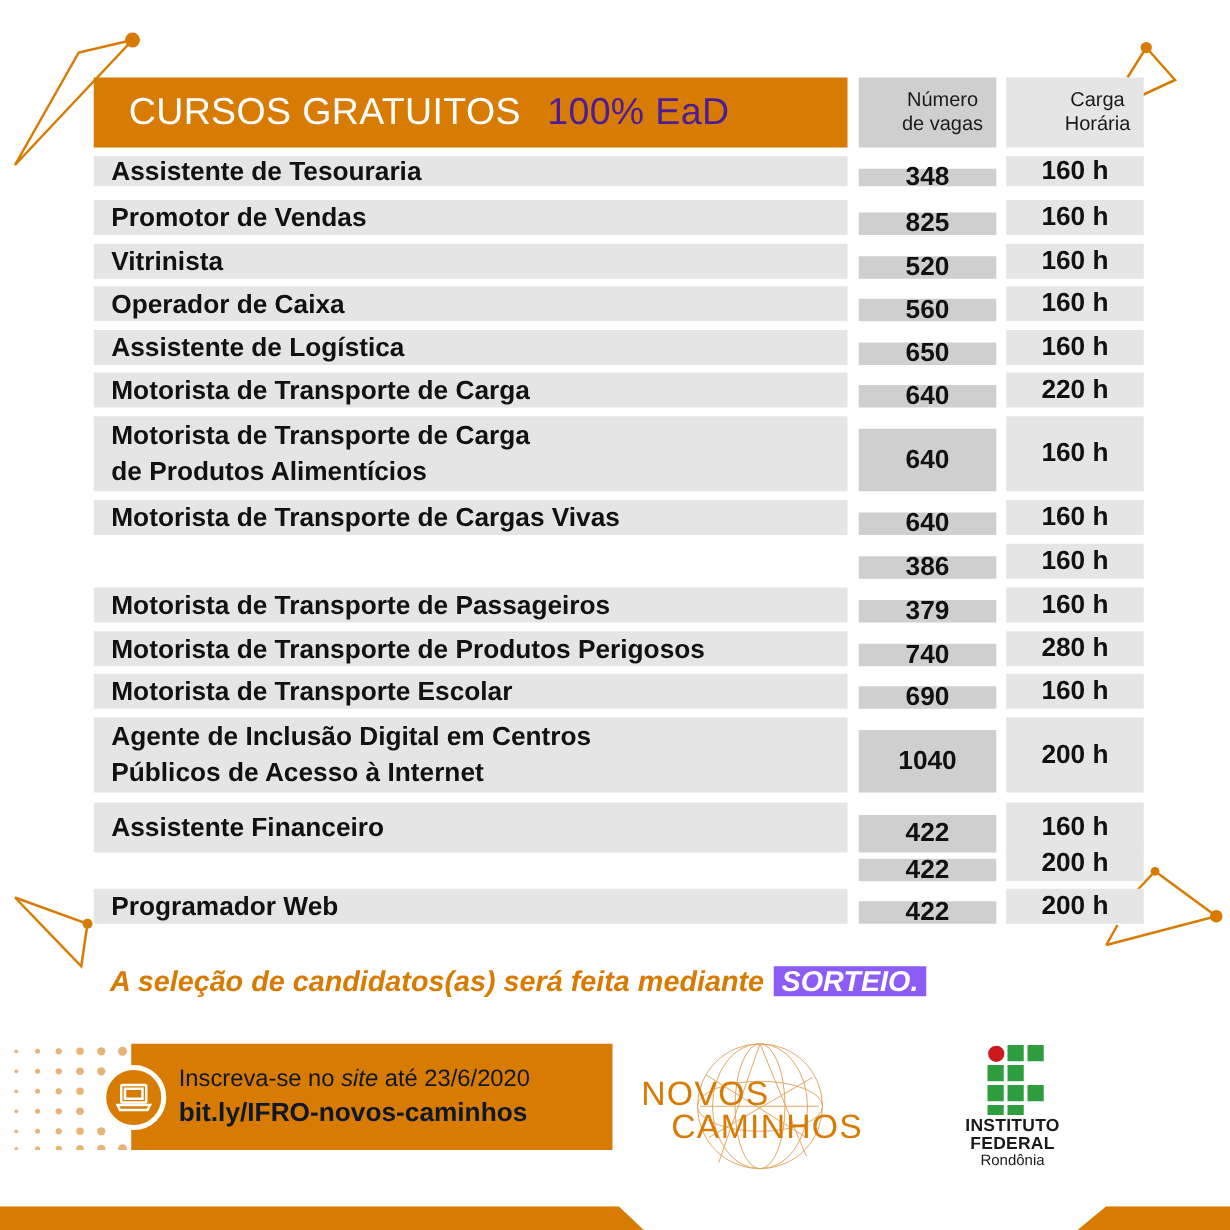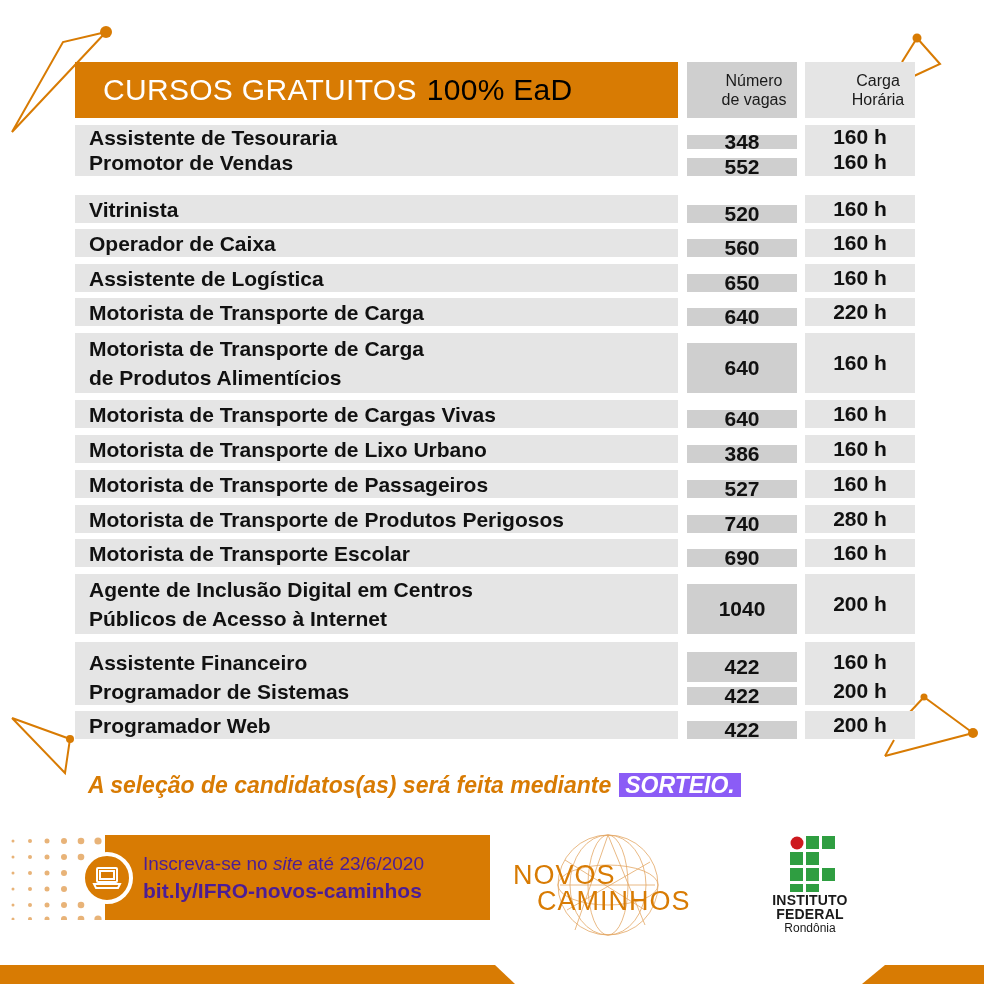--- a/index.html
+++ b/index.html
@@ -7,21 +7,21 @@
   body { position: relative; font-family: "DejaVu Sans", "Liberation Sans", sans-serif; color: #111111; }
 
   .deco { position: absolute; left: 0; top: 0; width: 984px; height: 984px; pointer-events: none; }
 
   .title-bar {
     position: absolute; left: 75px; top: 62px; width: 603px; height: 56px;
     background: #d87b03; display: flex; align-items: center; padding-left: 28px;
     font-family: "Liberation Sans", sans-serif; font-size: 30px; letter-spacing: 0.3px;
   }
   .title-bar .t1 { color: #ffffff; font-weight: 500; }
-  .title-bar .t2 { color: #000000; margin-left: 10px; }
+  .title-bar .t2 { color: #4c1d95; margin-left: 21px; }
 
   .hdr-cell {
     position: absolute; top: 62px; height: 56px;
     display: flex; flex-direction: column; align-items: center; justify-content: center;
     font-family: "Liberation Sans", sans-serif; font-size: 16px; line-height: 19px; color: #1a1a1a; text-align: center;
   }
   .hdr-vagas { left: 687px; width: 110px; background: #cfcfcf; padding-left: 24px; }
   .hdr-carga { left: 805px; width: 110px; background: #e5e5e5; padding-left: 36px; }
 
   .row { position: absolute; left: 0; width: 984px; }
@@ -46,21 +46,21 @@
   }
   .notice .badge {
     margin-left: 8px; background: #8b5cf6; color: #ffffff; padding: 3px 6px; height: 24px;
     display: inline-flex; align-items: center;
   }
 
   .dots { position: absolute; left: 10px; top: 835px; width: 100px; height: 85px; }
 
   .cta {
     position: absolute; left: 105px; top: 835px; width: 385px; height: 85px;
-    background: #d87b03; color: #4c1d95; padding-left: 38px;
+    background: #d87b03; color: #0f172a; padding-left: 38px;
     display: flex; flex-direction: column; justify-content: center;
     font-family: "Liberation Sans", sans-serif;
   }
   .cta .line1 { font-size: 19px; font-weight: 300; line-height: 26px; }
   .cta .line1 i { font-style: italic; }
   .cta .line2 { font-size: 21px; font-weight: 700; line-height: 28px; }
 
   .laptop-badge {
     position: absolute; left: 81px; top: 852px; width: 52px; height: 52px; border-radius: 50%;
     background: #d87b03; border: 4px solid #ffffff; display: flex; align-items: center; justify-content: center;
@@ -113,25 +113,25 @@
   <span>Horária</span>
 </div>
 
 <div class="row" style="top:125px;height:24px">
   <div class="cell-course">
       <span>Assistente de Tesouraria</span>
     </div>
   <div class="cell-vagas">348</div>
   <div class="cell-carga">160 h</div>
 </div>
-<div class="row" style="top:148px;height:28px">
+<div class="row" style="top:160px;height:28px">
   <div class="cell-course">
       <span>Promotor de Vendas</span>
     </div>
-  <div class="cell-vagas">552</div>
+  <div class="cell-vagas">825</div>
   <div class="cell-carga">160 h</div>
 </div>
 <div class="row" style="top:195px;height:28px">
   <div class="cell-course">
       <span>Vitrinista</span>
     </div>
   <div class="cell-vagas">520</div>
   <div class="cell-carga">160 h</div>
 </div>
 <div class="row" style="top:229px;height:28px">
@@ -164,31 +164,28 @@
   <div class="cell-carga">160 h</div>
 </div>
 <div class="row" style="top:400px;height:28px">
   <div class="cell-course">
       <span>Motorista de Transporte de Cargas Vivas</span>
     </div>
   <div class="cell-vagas">640</div>
   <div class="cell-carga">160 h</div>
 </div>
 <div class="row" style="top:435px;height:28px">
-  <div class="cell-course">
-      <span>Motorista de Transporte de Lixo Urbano</span>
-    </div>
   <div class="cell-vagas">386</div>
   <div class="cell-carga">160 h</div>
 </div>
 <div class="row" style="top:470px;height:28px">
   <div class="cell-course">
       <span>Motorista de Transporte de Passageiros</span>
     </div>
-  <div class="cell-vagas">527</div>
+  <div class="cell-vagas">379</div>
   <div class="cell-carga">160 h</div>
 </div>
 <div class="row" style="top:505px;height:28px">
   <div class="cell-course">
       <span>Motorista de Transporte de Produtos Perigosos</span>
     </div>
   <div class="cell-vagas">740</div>
   <div class="cell-carga">280 h</div>
 </div>
 <div class="row" style="top:539px;height:28px">
@@ -207,23 +204,20 @@
   <div class="cell-carga">200 h</div>
 </div>
 <div class="row" style="top:642px;height:40px">
   <div class="cell-course">
       <span>Assistente Financeiro</span>
     </div>
   <div class="cell-vagas">422</div>
   <div class="cell-carga">160 h</div>
 </div>
 <div class="row" style="top:677px;height:28px">
-  <div class="cell-course">
-      <span>Programador de Sistemas</span>
-    </div>
   <div class="cell-vagas">422</div>
   <div class="cell-carga">200 h</div>
 </div>
 <div class="row" style="top:711px;height:28px">
   <div class="cell-course">
       <span>Programador Web</span>
     </div>
   <div class="cell-vagas">422</div>
   <div class="cell-carga">200 h</div>
 </div>

